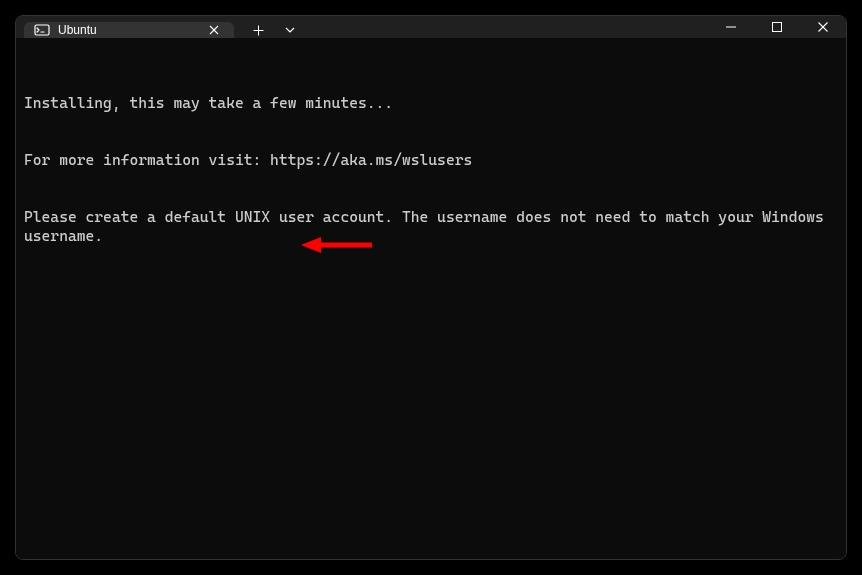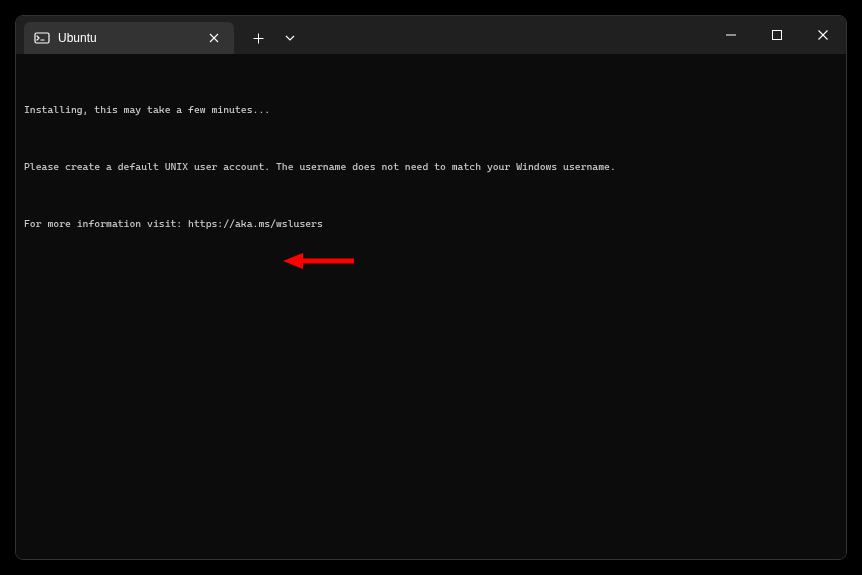--- a/index.html
+++ b/index.html
@@ -22,21 +22,21 @@
       right: 15px;
       bottom: 15px;
       background: #0c0c0c;
       border-radius: 8px;
       border: 1px solid #333;
       overflow: hidden;
       display: flex;
       flex-direction: column;
     }
     .titlebar {
-      height: 38px;
+      height: 22px;
       background: #202020;
       display: flex;
       align-items: stretch;
       user-select: none;
     }
     .tab {
       display: flex;
       align-items: center;
       background: #333333;
       border-radius: 6px 6px 0 0;
@@ -97,23 +97,23 @@
       width: 46px;
       display: flex;
       align-items: center;
       justify-content: center;
       color: #ffffff;
       cursor: pointer;
     }
     .terminal-body {
       flex: 1;
       background: #0c0c0c;
-      padding: 8px 8px;
+      padding: 18px 8px;
       font-family: 'Cascadia Mono', 'Consolas', monospace;
-      font-size: 10px;
+      font-size: 15px;
       line-height: 19px;
       color: #cccccc;
       white-space: pre-wrap;
       word-break: break-all;
       position: relative;
     }
     .terminal-line {
       display: block;
     }
     .arrow-annotation {
@@ -181,22 +181,22 @@
       <div class="win-btn close">
         <svg width="10" height="10" viewBox="0 0 10 10">
           <line x1="0.5" y1="0.5" x2="9.5" y2="9.5" stroke="#ffffff" stroke-width="1.1"></line>
           <line x1="9.5" y1="0.5" x2="0.5" y2="9.5" stroke="#ffffff" stroke-width="1.1"></line>
         </svg>
       </div>
     </div>
   </div>
   <div class="terminal-body">
     <span class="terminal-line">Installing, this may take a few minutes...</span>
+    <span class="terminal-line">For more information visit: https://aka.ms/wslusers</span>
     <span class="terminal-line">Please create a default UNIX user account. The username does not need to match your Windows username.</span>
-    <span class="terminal-line">For more information visit: https://aka.ms/wslusers</span>
     <div class="arrow-annotation">
       <svg width="75" height="20" viewBox="0 0 75 20">
         <line x1="73" y1="10" x2="18" y2="10" stroke="#ff0000" stroke-width="5"></line>
         <polygon points="2,10 22,2 22,18" fill="#ff0000"></polygon>
       </svg>
     </div>
   </div>
 </div>
 
 </body></html>

